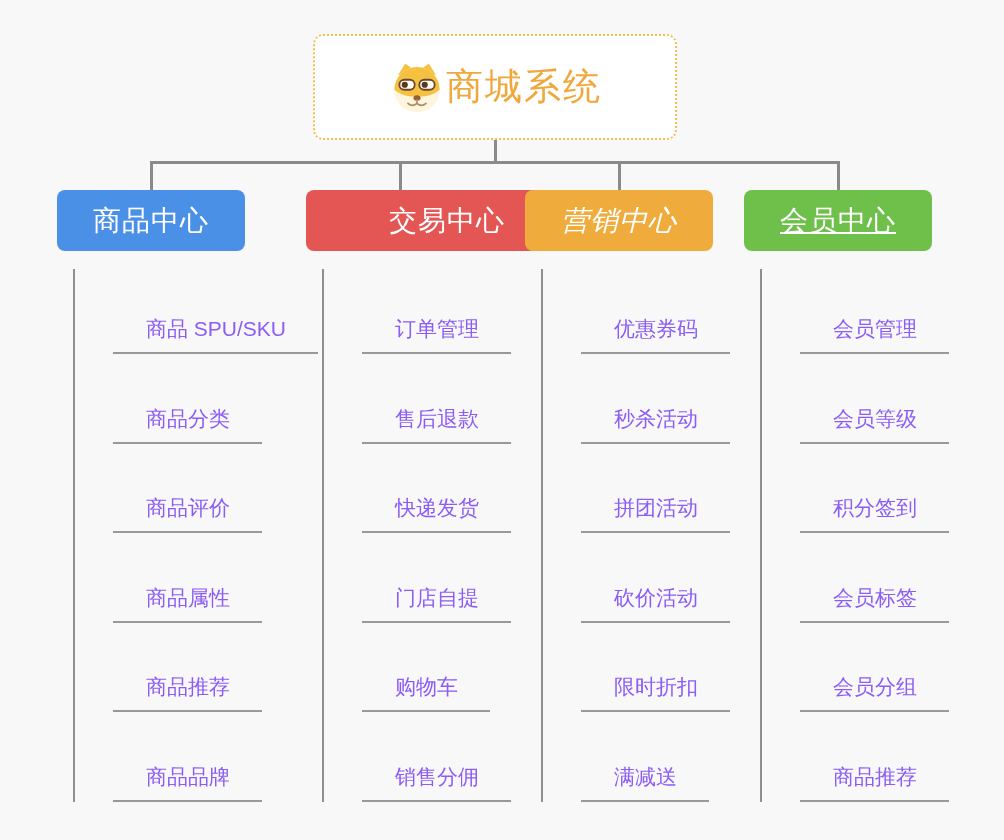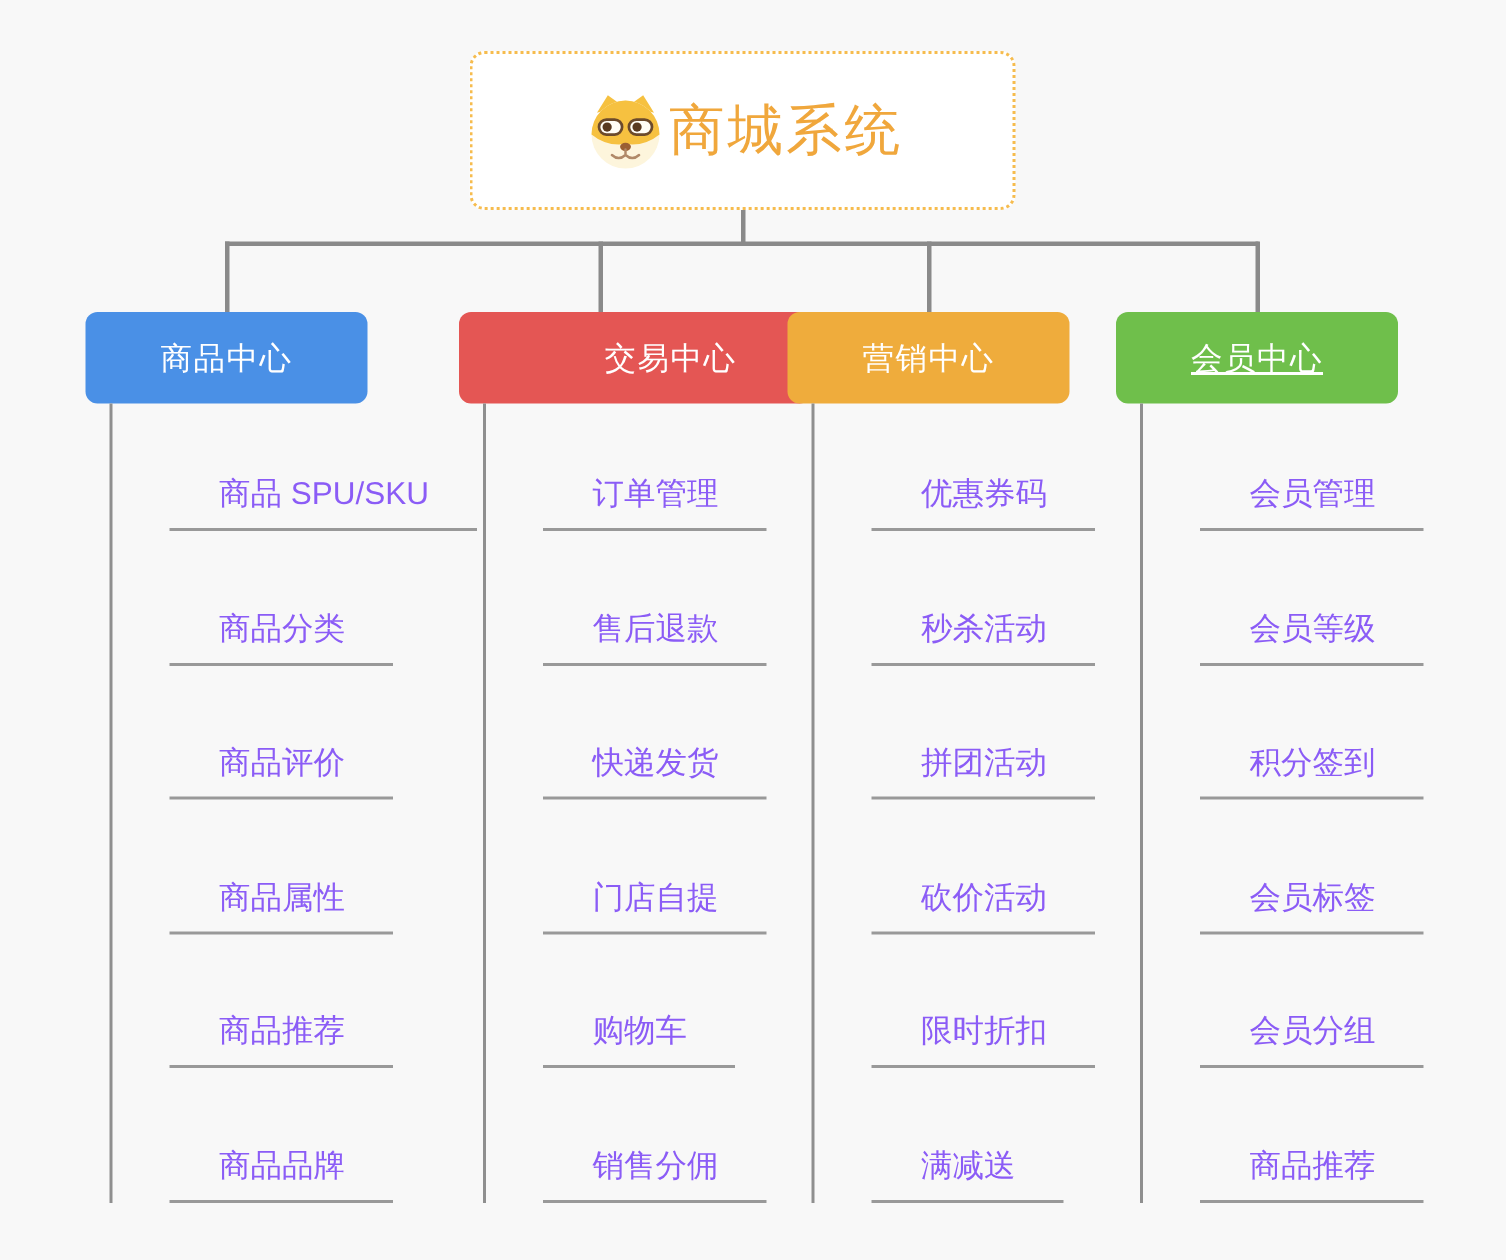--- a/index.html
+++ b/index.html
@@ -35,32 +35,32 @@
   .line{position:absolute;background:#8a8a8a;}
   .root-drop{left:493.5px;top:140px;width:3px;height:24px;}
   .bus{left:149.5px;top:161px;width:689px;height:3px;}
   .drop{top:161px;width:3px;height:49px;}
   .drop.d0{left:149.5px;}
   .drop.d1{left:398.5px;}
   .drop.d2{left:617.5px;}
   .drop.d3{left:836.5px;}
   
   .cat{
-    position:absolute;top:208px;
+    position:absolute;top:190px;
     width:188px;height:61px;
     border-radius:8px;
     display:flex;align-items:center;justify-content:center;
-    color:#ffffff;font-size:21px;
+    color:#ffffff;font-size:28px;
     letter-spacing:1px;
     white-space:nowrap;
     cursor:default;
   }
   .cat.c0{left:57px;}
   .cat.c1{left:306px;padding-left:47px;}
-  .cat.c2{left:525px;}
+  .cat.c2{left:525px;font-style:italic;}
   .cat.c3{left:744px;text-decoration:underline;}
   
   .col{
     position:absolute;top:269px;
     width:240px;
   }
   .col.c0{left:73px;}
   .col.c1{left:322px;}
   .col.c2{left:541px;}
   .col.c3{left:760px;}

